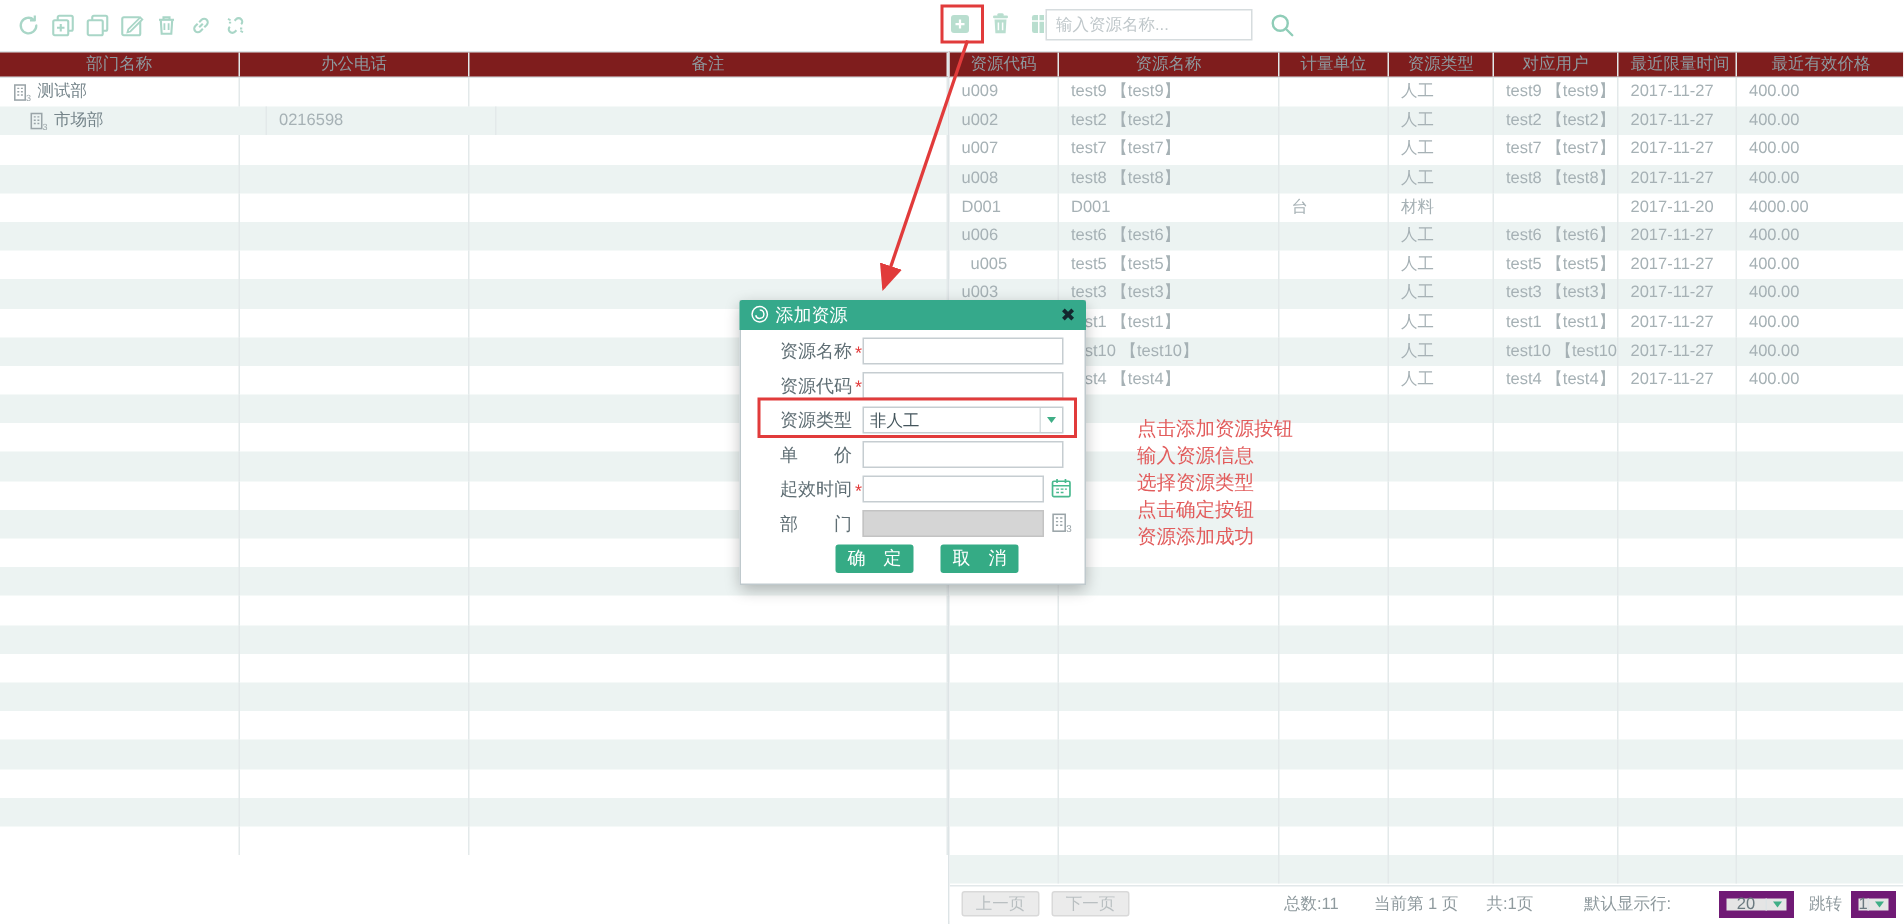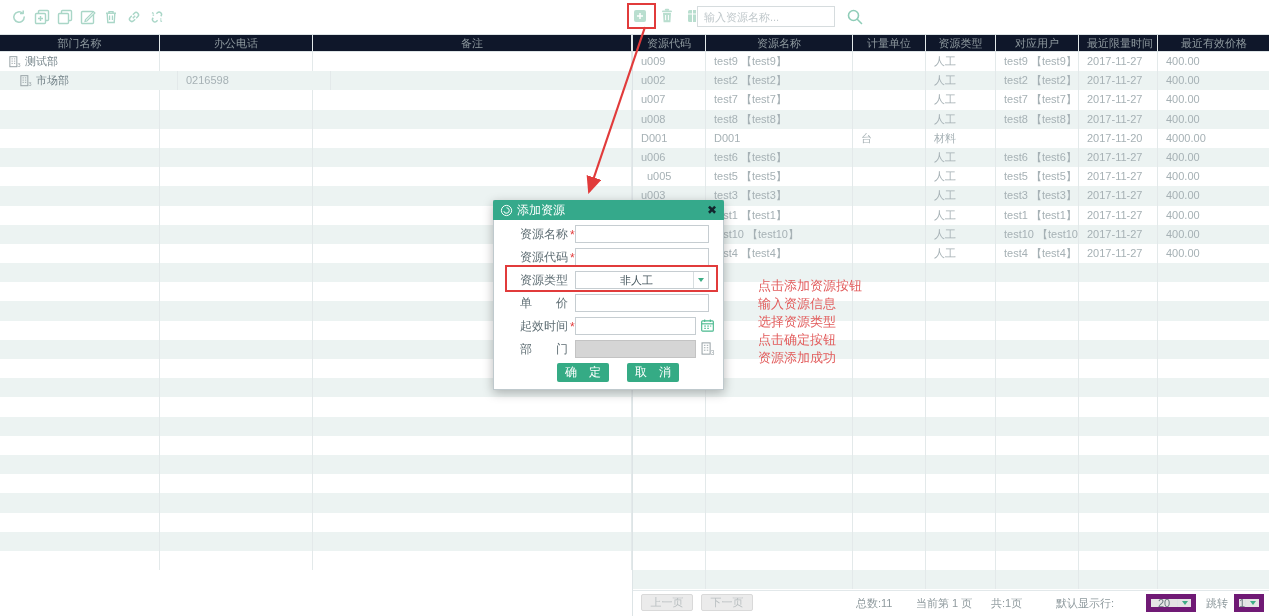--- a/index.html
+++ b/index.html
@@ -13,21 +13,21 @@
   .search-input { position:absolute; left:697px; top:6px; width:138px; height:21px;
     border:1px solid #d6dcde; font-size:11px; padding:0 6px; color:#445;
     font-family:"Liberation Sans","DejaVu Sans",sans-serif; outline:none; }
   .search-input::placeholder { color:#c0c8cb; }
   .search-btn { position:absolute; left:845px; top:7px; width:20px; height:20px; cursor:pointer; }
 
   
   .panel { position:absolute; top:34px; bottom:0; overflow:hidden; }
   .panel.dept { left:0; width:632px; }
   .panel.res  { left:632px; width:637px; border-left:1px solid #dde4e6; }
-  .hdr { display:flex; height:18px; background:#0f172a; border-top:1px solid #dde4e6; border-bottom:1px solid #dde4e6; }
+  .hdr { display:flex; height:18px; background:#7f1d1d; border-top:1px solid #dde4e6; border-bottom:1px solid #dde4e6; }
   .hdr .cell { text-align:center; color:#8e999e; line-height:16px; font-size:11px; }
   .row { display:flex; height:19.2px; }
   #deptRows .row:nth-child(even), #resRows .row:nth-child(even) { background:#ecf3f2; }
   .cell { border-right:1px solid #e3e9ea; padding:0 8px; font-size:11px; color:#a6b1b5;
     line-height:19.2px; overflow:hidden; white-space:nowrap; flex-shrink:0; }
   .row .cell:last-child, .hdr .cell:last-child { border-right:none; }
   .panel.dept .cell:last-child { border-right:1px solid #e3e9ea; }
   .dept-name { display:flex; align-items:center; gap:4px; color:#75848a; }
 
   
@@ -55,21 +55,21 @@
   .dlg-row { position:absolute; left:0; width:100%; height:18px; }
   .dlg-label { position:absolute; left:26px; width:48px; color:#5f6e74; font-size:12px;
     line-height:18px; text-align:justify; text-align-last:justify; }
   .dlg-star { position:absolute; left:76px; color:#e23c3c; font-size:12px; line-height:20px; }
   .dlg-input { position:absolute; left:81px; width:134px; height:18px; border:1px solid #c6cdd1;
     font-size:11px; padding:0 3px; outline:none; font-family:"Liberation Sans","DejaVu Sans",sans-serif; }
   .dlg-input.short { width:121px; }
   .dlg-input.off { background:#d5d5d5; border-color:#c3c3c3; }
   .dlg-select { position:absolute; left:81px; width:134px; height:18px; border:1px solid #c6cdd1;
     background:#fff; display:flex; align-items:center; cursor:pointer; }
-  .dlg-select .val { flex:1; font-size:11px; color:#44555c; padding-left:4px;text-align:center; }
+  .dlg-select .val { flex:1; font-size:11px; color:#44555c; padding-left:4px; }
   .dlg-select .arr { width:15px; height:100%; border-left:1px solid #d8dee0; display:flex; align-items:center; justify-content:center; }
   .row-icon { position:absolute; left:206px; top:1px; width:16px; height:16px; cursor:pointer; }
   .dlg-btn { position:absolute; top:162px; width:52px; height:19px; background:#35ab85; color:#fff;
     font-size:12px; border:none; border-radius:2px; cursor:pointer;
     font-family:"Liberation Sans","DejaVu Sans",sans-serif; }
 
   
   .redbox { position:absolute; border:2px solid #e13b3b; z-index:30; pointer-events:none; }
   .rb-btn { left:627px; top:3px; width:29px; height:26px; }
   .rb-dd  { left:505px; top:265px; width:213px; height:27px; z-index:25; }

